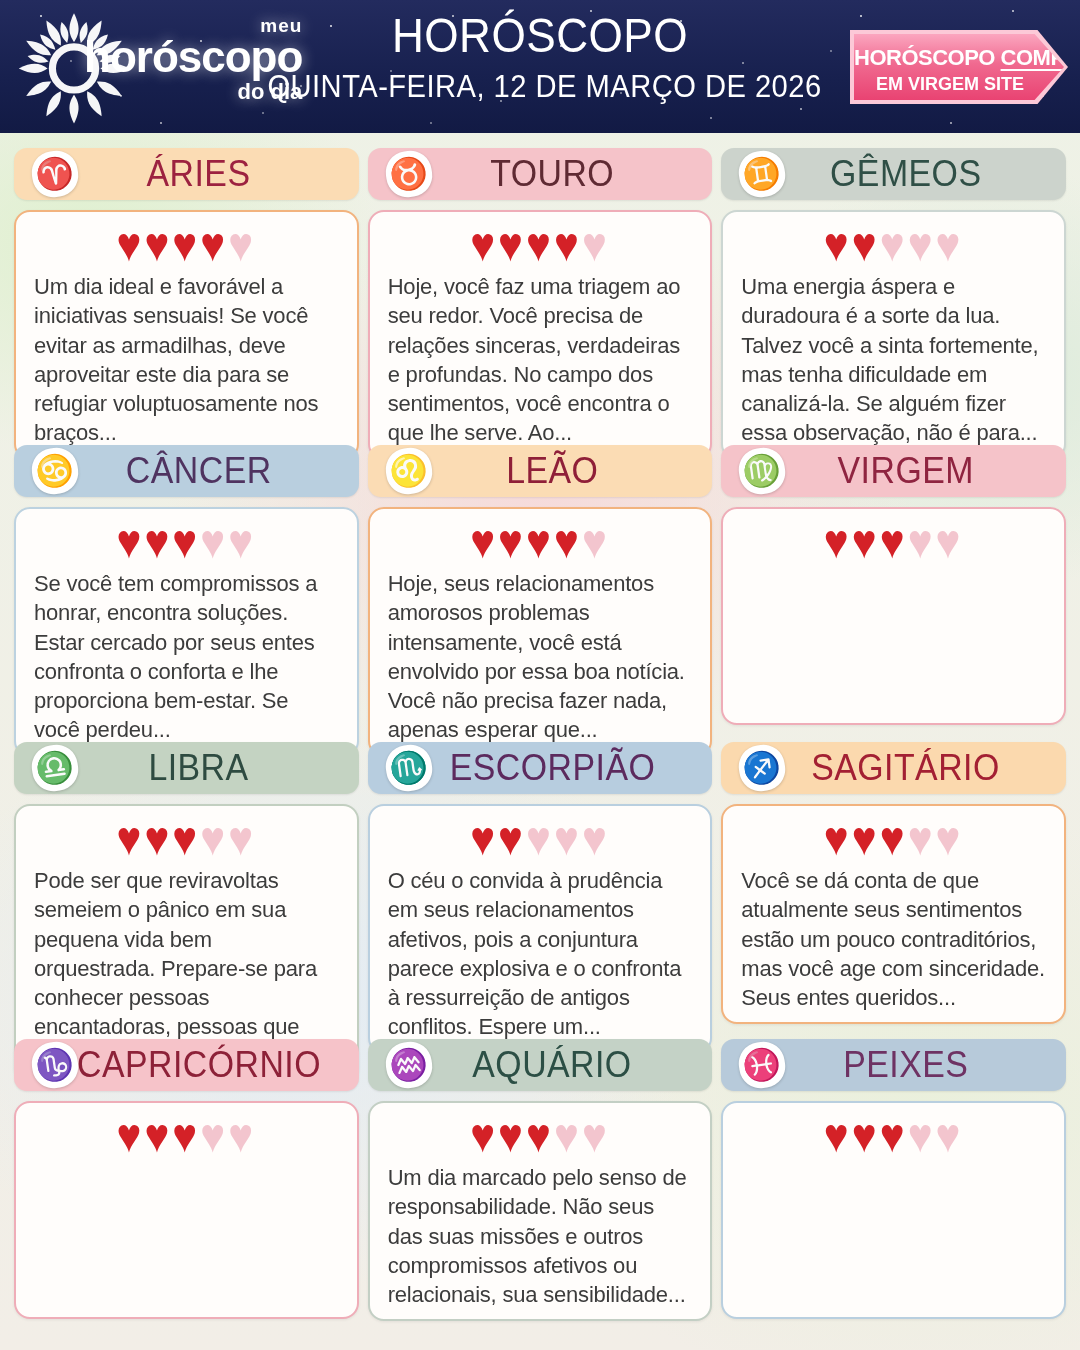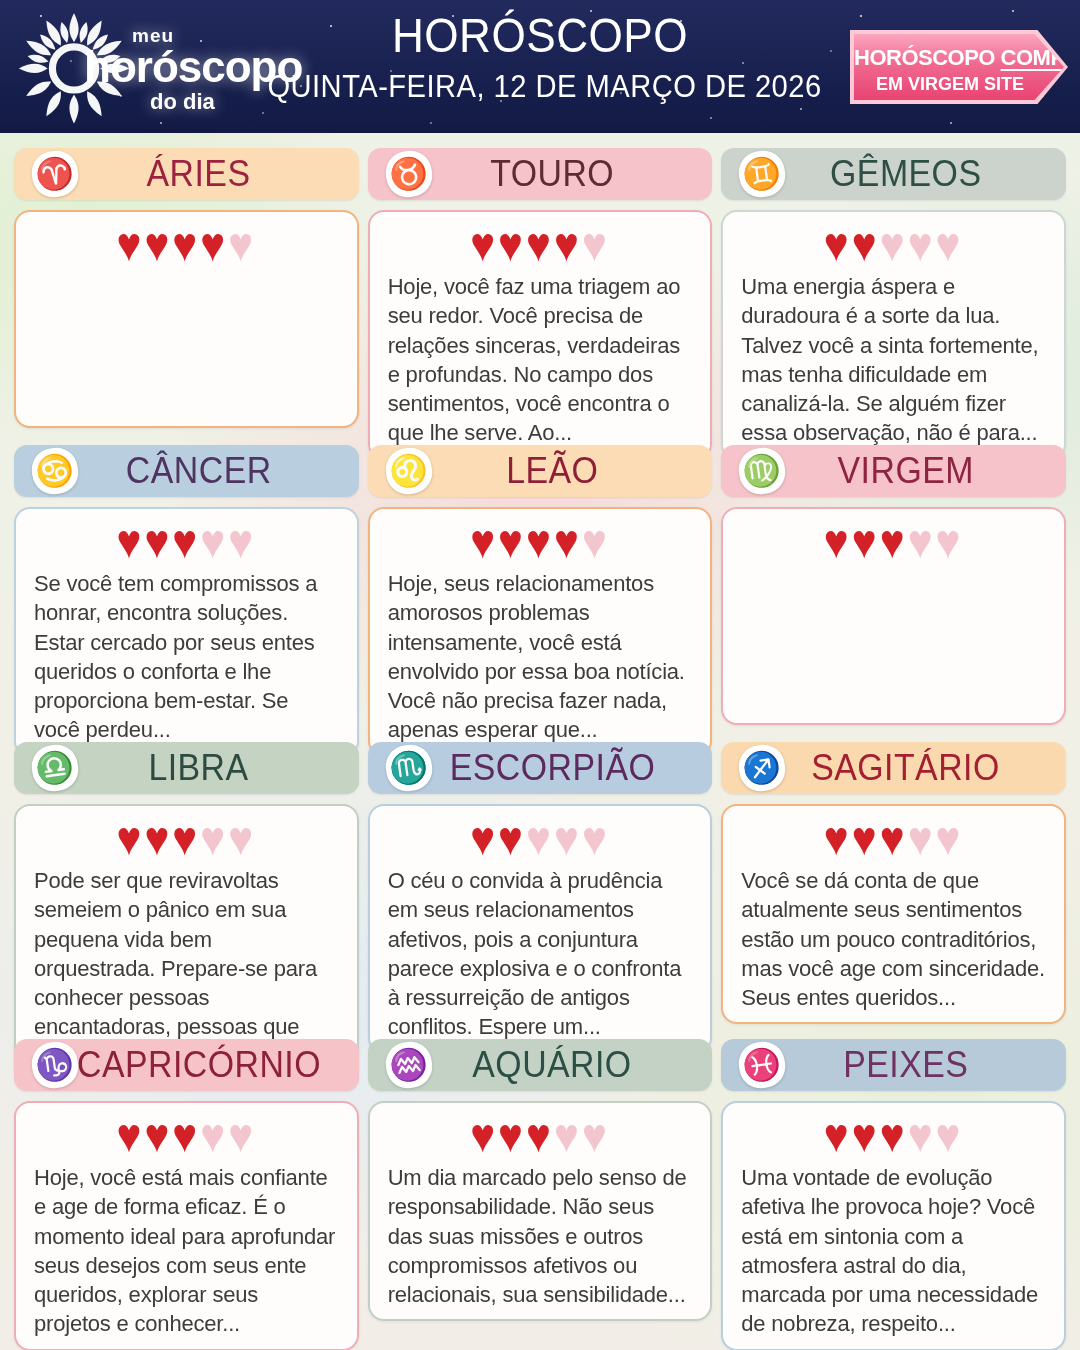--- a/index.html
+++ b/index.html
@@ -35,22 +35,22 @@
       920px 80px 0 0 rgba(255,255,255,.6), 980px 35px 0 0 rgba(255,255,255,.8),
       1042px 95px 0 0 rgba(255,255,255,.6), 70px 60px 0 0 rgba(255,255,255,.5),
       160px 122px 0 0 rgba(255,255,255,.7), 300px 85px 0 0 rgba(255,255,255,.6),
       430px 122px 0 0 rgba(255,255,255,.5), 590px 10px 0 0 rgba(255,255,255,.8),
       710px 117px 0 0 rgba(255,255,255,.6), 830px 50px 0 0 rgba(255,255,255,.5),
       950px 122px 0 0 rgba(255,255,255,.7), 1012px 10px 0 0 rgba(255,255,255,.8),
       1062px 62px 0 0 rgba(255,255,255,.6);
   }
   .logo { position:absolute; left:14px; top:4px; width:300px; height:126px; }
   .logo svg { position:absolute; left:0; top:2px; }
-  .logo-text { position:absolute; left:70px; top:22px; color:#fff; line-height:1;
-    text-shadow:0 0 14px rgba(255,255,255,.55); }
+  .logo-text { position:absolute; left:70px; top:12px; color:#fff; line-height:1;
+    text-shadow:0 0 14px rgba(255,255,255,.55);text-align:right; }
   .logo-meu { font-size:19px; font-weight:bold; letter-spacing:1px; margin-left:48px; }
   .logo-main { font-size:44px; font-weight:bold; letter-spacing:-1px; }
   .logo-sub { font-size:22px; font-weight:bold; margin-left:66px; margin-top:2px; }
 
   .title-wrap { position:absolute; left:250px; right:250px; top:8px; text-align:center; color:#fff; }
   .main-title { font-size:48px; font-weight:500; letter-spacing:.5px;
     transform:scaleX(.92); transform-origin:center; }
   .sub-title { font-size:31px; font-weight:400; letter-spacing:.5px; margin-top:6px;
     transform:scaleX(.94); transform-origin:center; white-space:nowrap; }
 
@@ -147,20 +147,21 @@
 </div>
 
 <div class="grid" id="signs-grid">
   <div class="cell">
     <div class="pill" style="background: rgb(251, 220, 180);">
       <span class="sign-icon" style="color: rgb(232, 131, 42);">♈</span>
       <span class="sign-name" style="color: rgb(156, 34, 64);">ÁRIES</span>
     </div>
     <div class="card" style="border-color: rgb(242, 179, 126);">
       <div class="hearts"><span style="color: rgb(212, 33, 39);">♥</span><span style="color: rgb(212, 33, 39);">♥</span><span style="color: rgb(212, 33, 39);">♥</span><span style="color: rgb(212, 33, 39);">♥</span><span style="color: rgb(243, 197, 206);">♥</span></div>
+      <div class="sign-text">Um dia ideal e favorável a iniciativas sensuais! Se você evitar as armadilhas, deve aproveitar este dia para se refugiar voluptuosamente nos braços...</div>
     </div>
   </div>
 
   <div class="cell">
     <div class="pill" style="background: rgb(245, 195, 201);">
       <span class="sign-icon" style="color: rgb(122, 36, 51);">♉</span>
       <span class="sign-name" style="color: rgb(95, 42, 51);">TOURO</span>
     </div>
     <div class="card" style="border-color: rgb(239, 173, 184);">
       <div class="hearts"><span style="color: rgb(212, 33, 39);">♥</span><span style="color: rgb(212, 33, 39);">♥</span><span style="color: rgb(212, 33, 39);">♥</span><span style="color: rgb(212, 33, 39);">♥</span><span style="color: rgb(243, 197, 206);">♥</span></div>
@@ -179,21 +180,21 @@
     </div>
   </div>
 
   <div class="cell">
     <div class="pill" style="background: rgb(185, 207, 223);">
       <span class="sign-icon" style="color: rgb(123, 77, 160);">♋</span>
       <span class="sign-name" style="color: rgb(79, 51, 96);">CÂNCER</span>
     </div>
     <div class="card" style="border-color: rgb(188, 210, 224);">
       <div class="hearts"><span style="color: rgb(212, 33, 39);">♥</span><span style="color: rgb(212, 33, 39);">♥</span><span style="color: rgb(212, 33, 39);">♥</span><span style="color: rgb(243, 197, 206);">♥</span><span style="color: rgb(243, 197, 206);">♥</span></div>
-      <div class="sign-text">Se você tem compromissos a honrar, encontra soluções. Estar cercado por seus entes queridos o conforta e lhe proporciona bem-estar. Se você perdeu...</div>
+      <div class="sign-text">Se você tem compromissos a honrar, encontra soluções. Estar cercado por seus entes confronta o conforta e lhe proporciona bem-estar. Se você perdeu...</div>
     </div>
   </div>
 
   <div class="cell">
     <div class="pill" style="background: rgb(251, 220, 180);">
       <span class="sign-icon" style="color: rgb(217, 84, 43);">♌</span>
       <span class="sign-name" style="color: rgb(143, 31, 56);">LEÃO</span>
     </div>
     <div class="card" style="border-color: rgb(242, 179, 126);">
       <div class="hearts"><span style="color: rgb(212, 33, 39);">♥</span><span style="color: rgb(212, 33, 39);">♥</span><span style="color: rgb(212, 33, 39);">♥</span><span style="color: rgb(212, 33, 39);">♥</span><span style="color: rgb(243, 197, 206);">♥</span></div>
@@ -244,21 +245,20 @@
     </div>
   </div>
 
   <div class="cell">
     <div class="pill" style="background: rgb(246, 195, 201);">
       <span class="sign-icon" style="color: rgb(122, 36, 51);">♑</span>
       <span class="sign-name" style="color: rgb(141, 33, 56);">CAPRICÓRNIO</span>
     </div>
     <div class="card" style="border-color: rgb(239, 173, 184);">
       <div class="hearts"><span style="color: rgb(212, 33, 39);">♥</span><span style="color: rgb(212, 33, 39);">♥</span><span style="color: rgb(212, 33, 39);">♥</span><span style="color: rgb(243, 197, 206);">♥</span><span style="color: rgb(243, 197, 206);">♥</span></div>
-      <div class="sign-text">Hoje, você está mais confiante e age de forma eficaz. É o momento ideal para aprofundar seus desejos com seus ente queridos, explorar seus projetos e conhecer...</div>
     </div>
   </div>
 
   <div class="cell">
     <div class="pill" style="background: rgb(196, 210, 198);">
       <span class="sign-icon" style="color: rgb(63, 125, 116);">♒</span>
       <span class="sign-name" style="color: rgb(44, 79, 69);">AQUÁRIO</span>
     </div>
     <div class="card" style="border-color: rgb(195, 207, 196);">
       <div class="hearts"><span style="color: rgb(212, 33, 39);">♥</span><span style="color: rgb(212, 33, 39);">♥</span><span style="color: rgb(212, 33, 39);">♥</span><span style="color: rgb(243, 197, 206);">♥</span><span style="color: rgb(243, 197, 206);">♥</span></div>
@@ -266,16 +266,15 @@
     </div>
   </div>
 
   <div class="cell">
     <div class="pill" style="background: rgb(183, 202, 218);">
       <span class="sign-icon" style="color: rgb(91, 91, 181);">♓</span>
       <span class="sign-name" style="color: rgb(110, 50, 99);">PEIXES</span>
     </div>
     <div class="card" style="border-color: rgb(185, 207, 223);">
       <div class="hearts"><span style="color: rgb(212, 33, 39);">♥</span><span style="color: rgb(212, 33, 39);">♥</span><span style="color: rgb(212, 33, 39);">♥</span><span style="color: rgb(243, 197, 206);">♥</span><span style="color: rgb(243, 197, 206);">♥</span></div>
-      <div class="sign-text">Uma vontade de evolução afetiva lhe provoca hoje? Você está em sintonia com a atmosfera astral do dia, marcada por uma necessidade de nobreza, respeito...</div>
     </div>
   </div>
 </div>
 
 </body></html>

